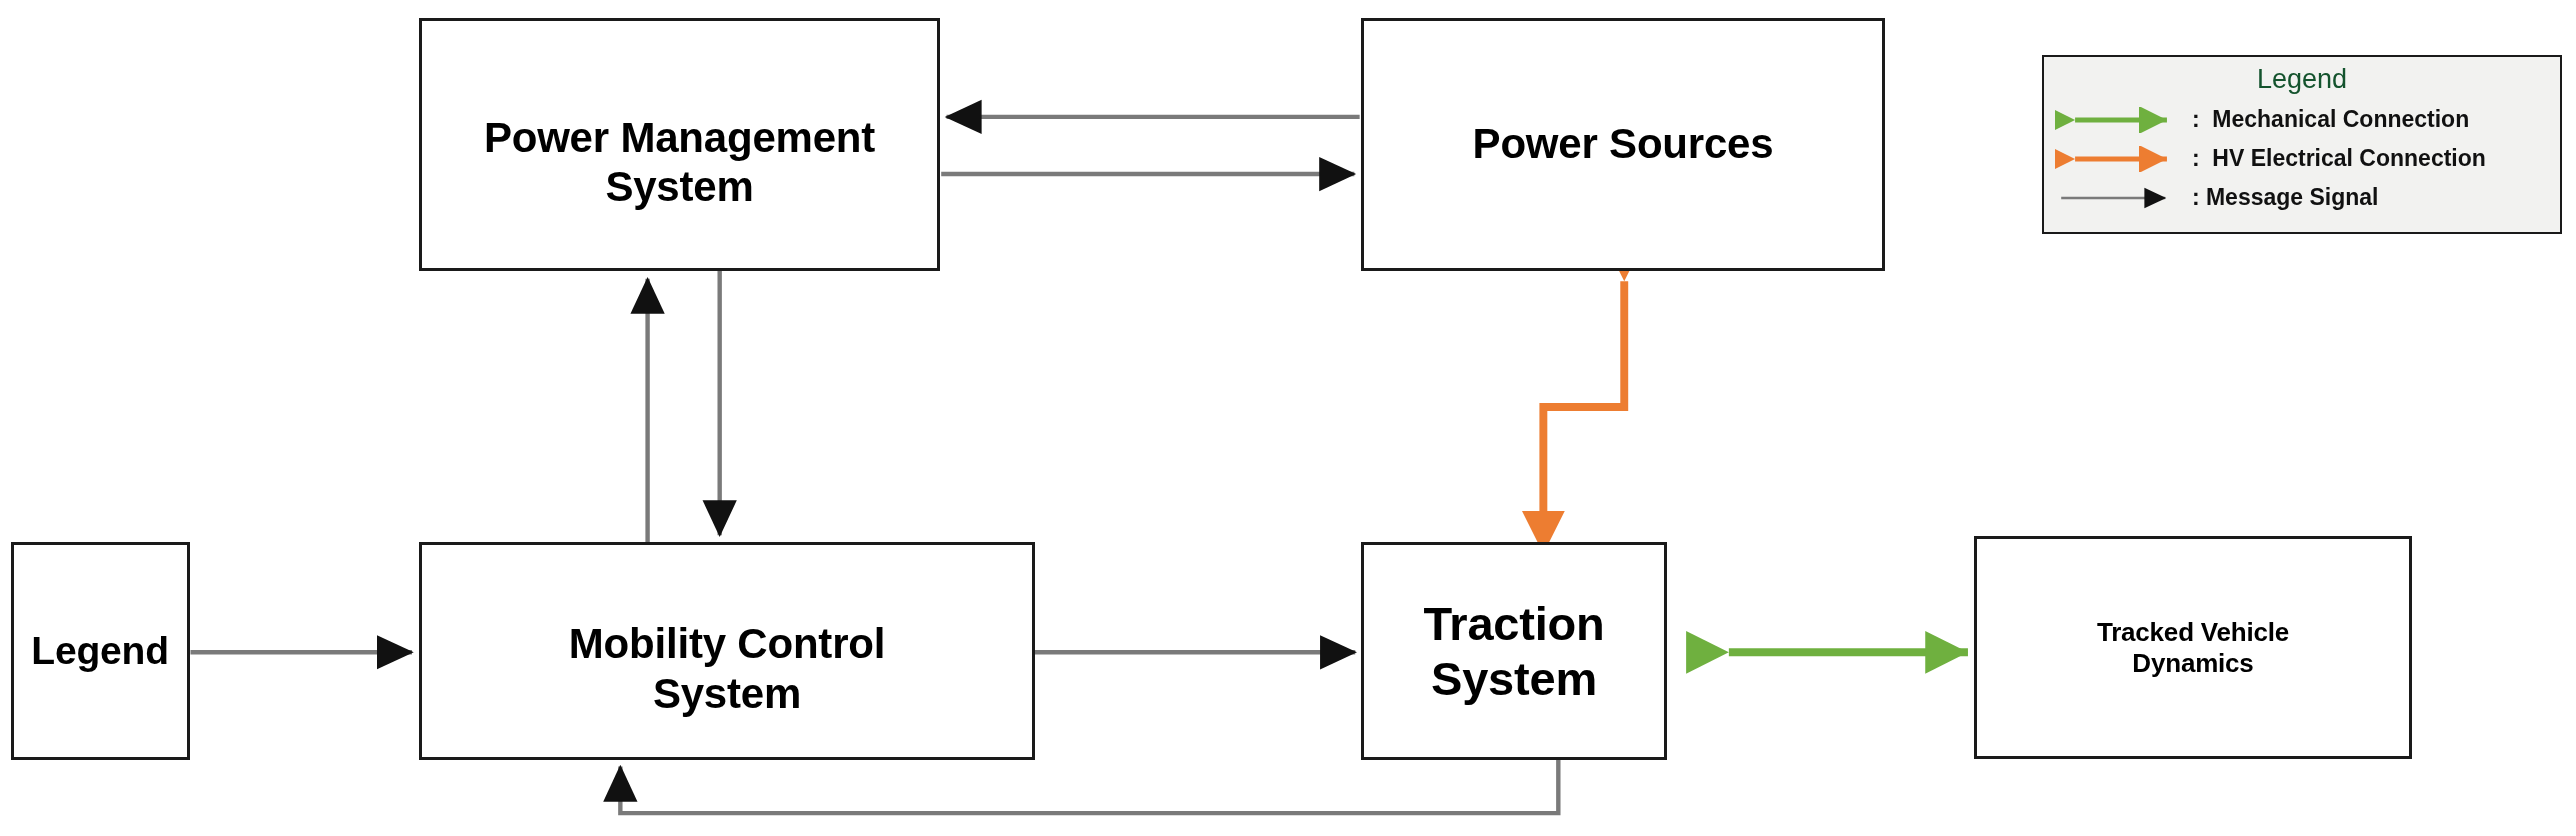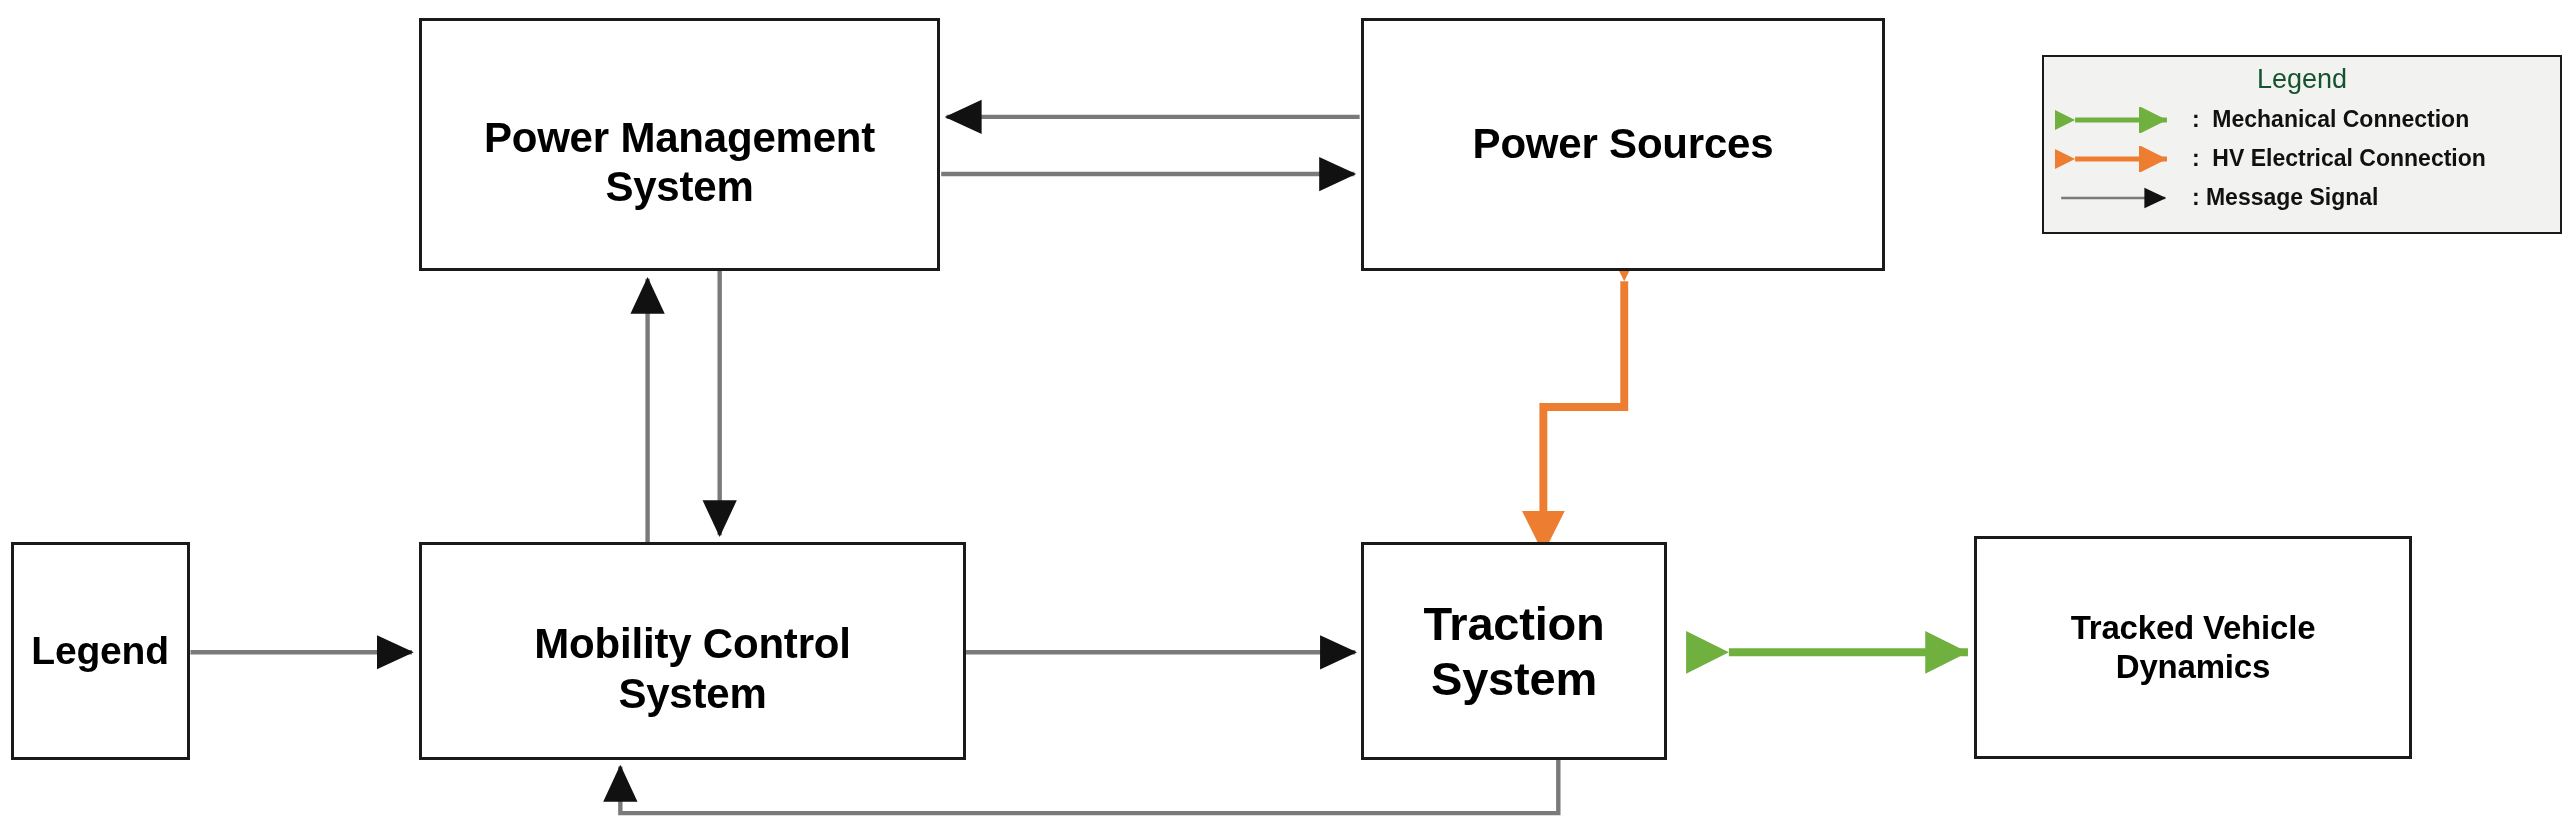--- a/index.html
+++ b/index.html
@@ -40,29 +40,29 @@
     font-weight: bold;
     color: #000000;
     line-height: 1.18;
     letter-spacing: -0.2px;
     padding: 0 8.8px;
     white-space: pre-line;
   }
   .n-pms   { left: 419px;  top: 17.6px;  width: 521px; height: 253px; }
   .n-psrc  { left: 1361px; top: 17.6px;  width: 524px; height: 253px; }
   .n-driver{ left: 10.6px;   top: 542px; width: 179px; height: 218px; }
-  .n-mcs   { left: 419px;  top: 542px; width: 547px; height: 218px; text-align: center; }
+  .n-mcs   { left: 419px;  top: 542px; width: 616px; height: 218px; text-align: center; }
   .n-trac  { left: 1361px; top: 542px; width: 306px; height: 218px; }
   .n-tvd   { left: 1974px; top: 536px; width: 438px; height: 223px; }
 
   .n-pms   .node-label,
   .n-mcs   .node-label { font-size: 42px; margin-top: 36px; }
   .n-psrc  .node-label { font-size: 42px; }
   .n-trac  .node-label { font-size: 47px; }
-  .n-tvd   .node-label { font-size: 33px; }
+  .n-tvd   .node-label { font-size: 26px; }
   .n-driver .node-label { font-size: 39px; }
 
   
   #legend {
     position: absolute;
     left: 2042px;
     top: 55px;
     width: 520px;
     height: 179px;
     box-sizing: border-box;

